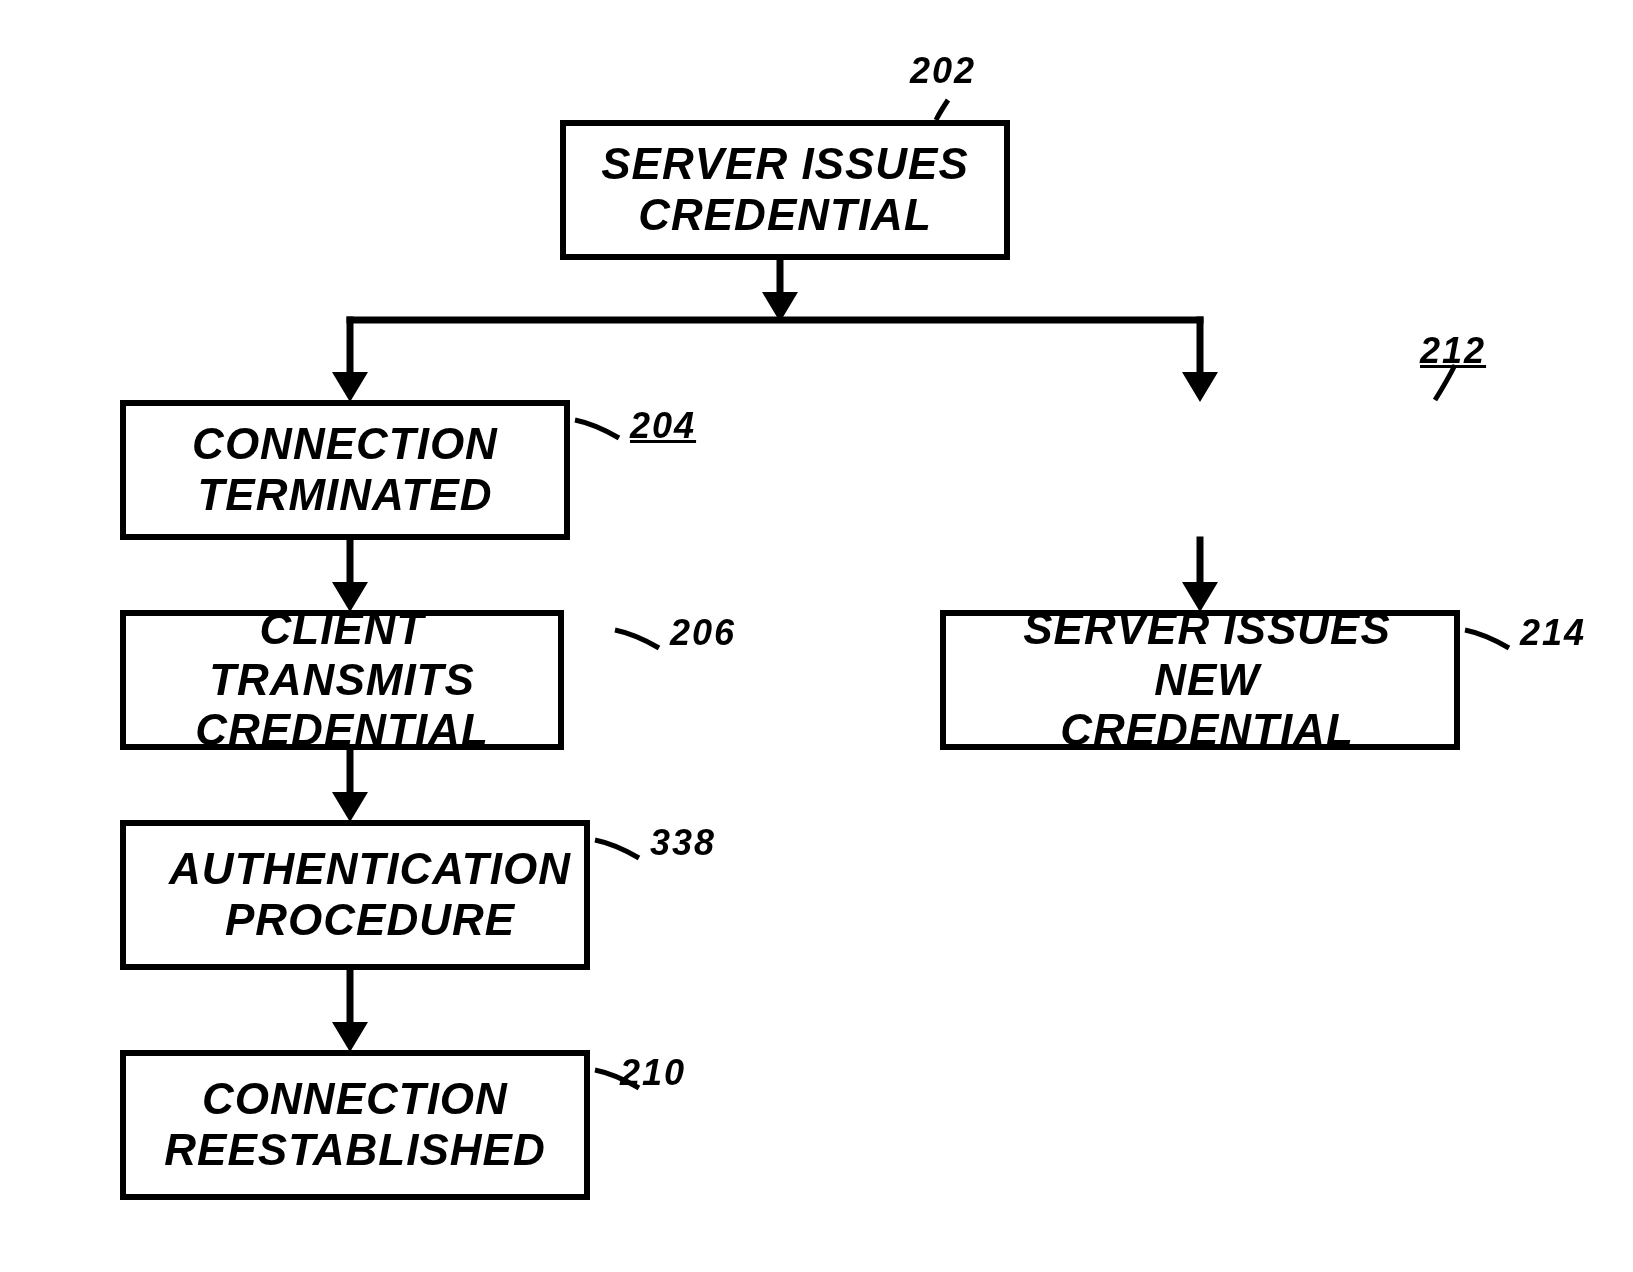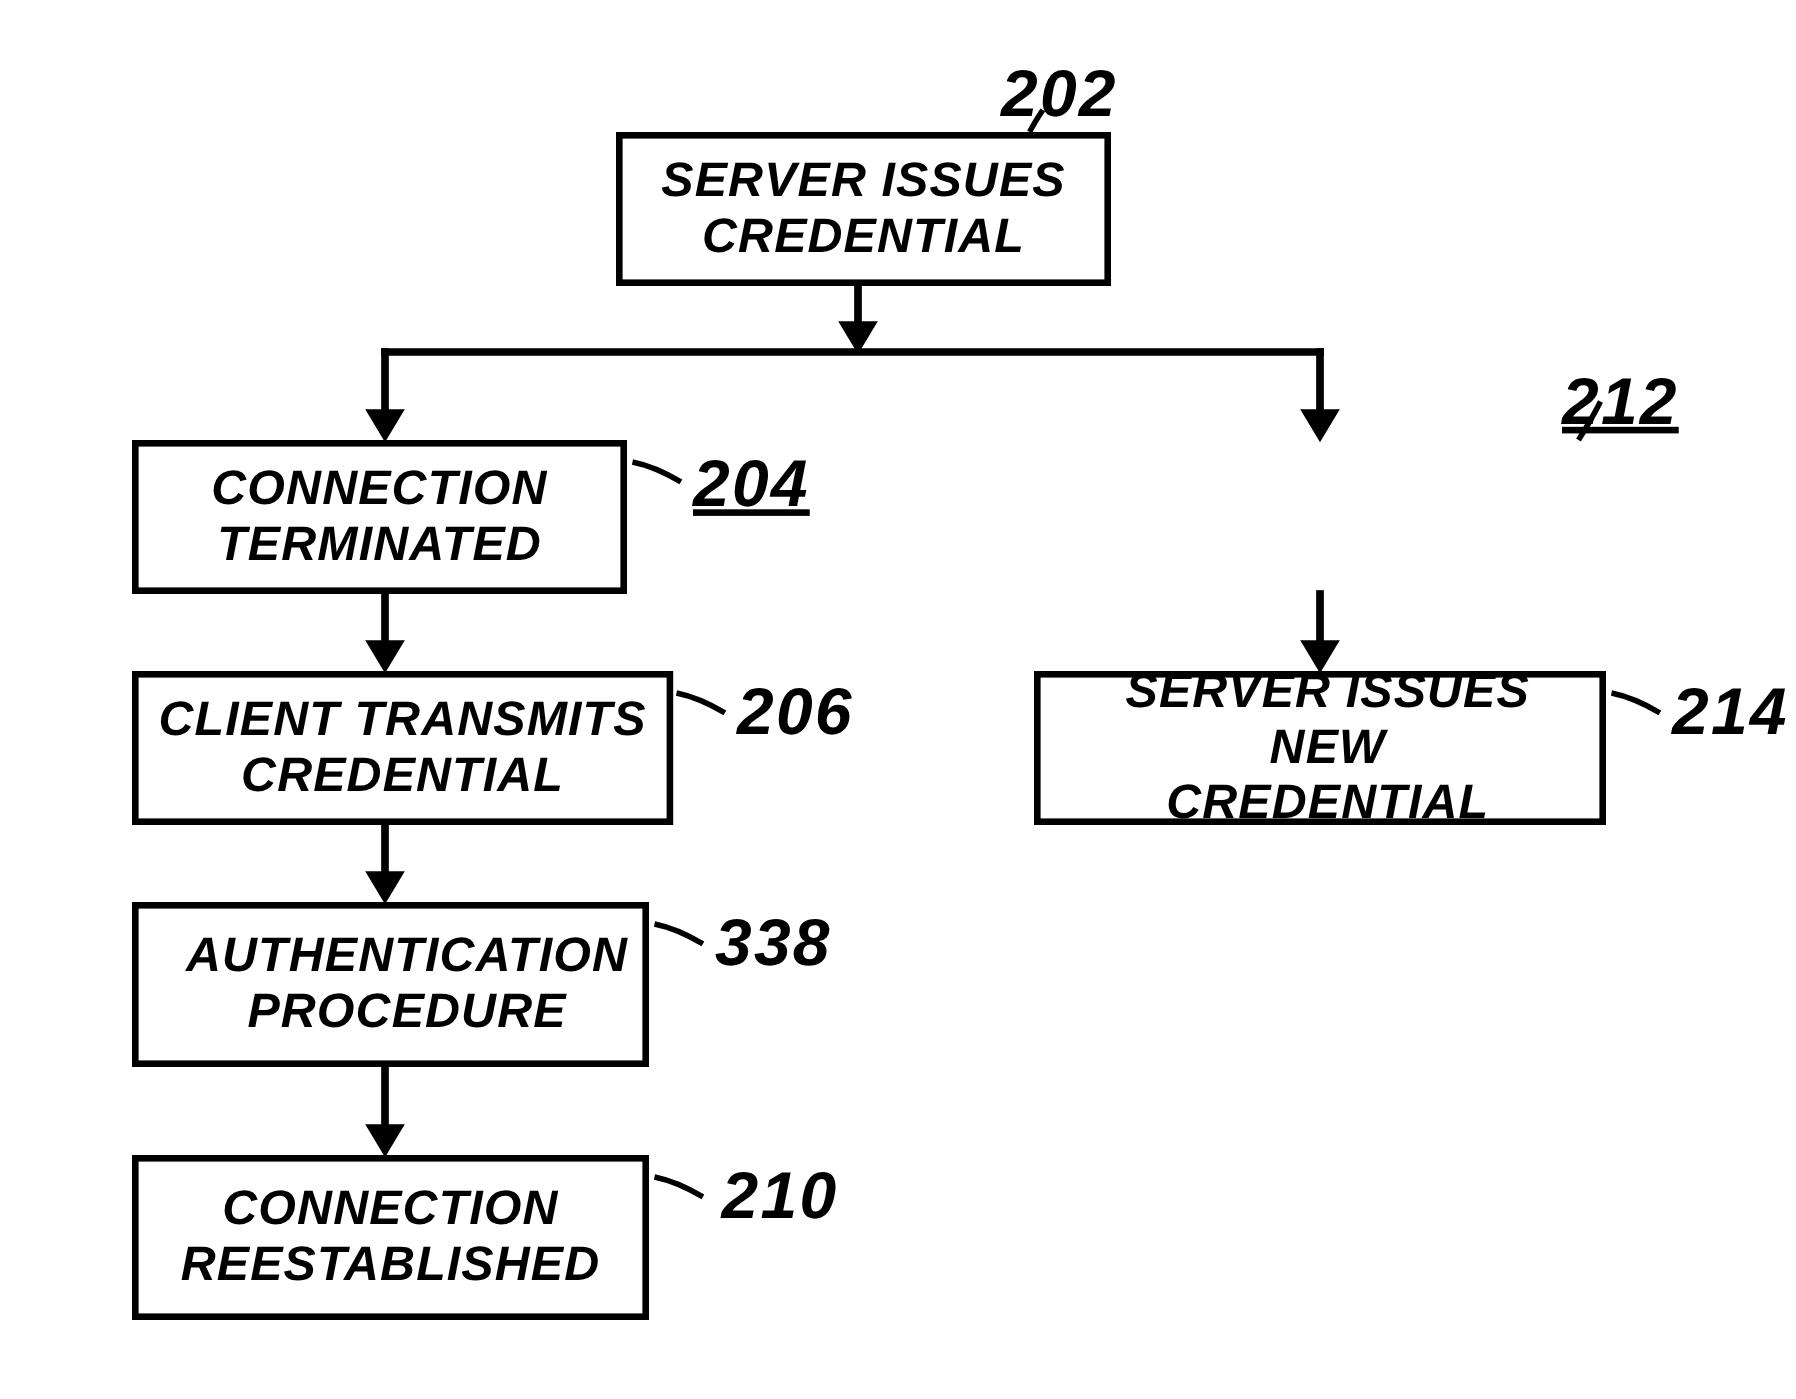--- a/index.html
+++ b/index.html
@@ -29,21 +29,21 @@
     font-size: 44px;
     line-height: 1.15;
     letter-spacing: 1px;
     padding: 8px 14px;
     white-space: pre-line;
   }
   .ref {
     position: absolute;
     font-style: italic;
     font-weight: 900;
-    font-size: 60px;
+    font-size: 36px;
     letter-spacing: 2px;
   }
   svg.wires {
     position: absolute;
     left: 0; top: 0;
     width: 1633px;
     height: 1272px;
     overflow: visible;
   }
   svg.wires line, svg.wires path, svg.wires polyline {
@@ -108,21 +108,21 @@
 
   <div class="box" style="left:120px; top:400px; width:450px; height:140px;">
     <span>CONNECTION
 TERMINATED</span>
   </div>
   <div class="ref" style="left:630px; top:405px;text-decoration:underline;">204</div>
   <svg class="leader" style="left:0;top:0;width:1633px;height:1272px;">
     <path d="M 575 420 q 20 4 44 18"></path>
   </svg>
 
-  <div class="box" style="left:120px; top:610px; width:492px; height:140px;">
+  <div class="box" style="left:120px; top:610px; width:444px; height:140px;">
     <span>CLIENT TRANSMITS
 CREDENTIAL</span>
   </div>
   <div class="ref" style="left:670px; top:612px;">206</div>
   <svg class="leader" style="left:0;top:0;width:1633px;height:1272px;">
     <path d="M 615 630 q 20 4 44 18"></path>
   </svg>
 
   <div class="box" style="left:120px; top:820px; width:470px; height:150px;padding-left:44px;">
     <span>AUTHENTICATION
@@ -130,21 +130,21 @@
   </div>
   <div class="ref" style="left:650px; top:822px;">338</div>
   <svg class="leader" style="left:0;top:0;width:1633px;height:1272px;">
     <path d="M 595 840 q 20 4 44 18"></path>
   </svg>
 
   <div class="box" style="left:120px; top:1050px; width:470px; height:150px;">
     <span>CONNECTION
 REESTABLISHED</span>
   </div>
-  <div class="ref" style="left:656px; top:1052px;">210</div>
+  <div class="ref" style="left:620px; top:1052px;">210</div>
   <svg class="leader" style="left:0;top:0;width:1633px;height:1272px;">
     <path d="M 595 1070 q 20 4 44 18"></path>
   </svg>
 
   <div class="ref" style="left:1420px; top:330px;text-decoration:underline;">212</div>
   <svg class="leader" style="left:0;top:0;width:1633px;height:1272px;">
     <path d="M 1455 365 q -8 16 -20 35"></path>
   </svg>
 
   <div class="box" style="left:940px; top:610px; width:520px; height:140px;padding-left:28px;">

